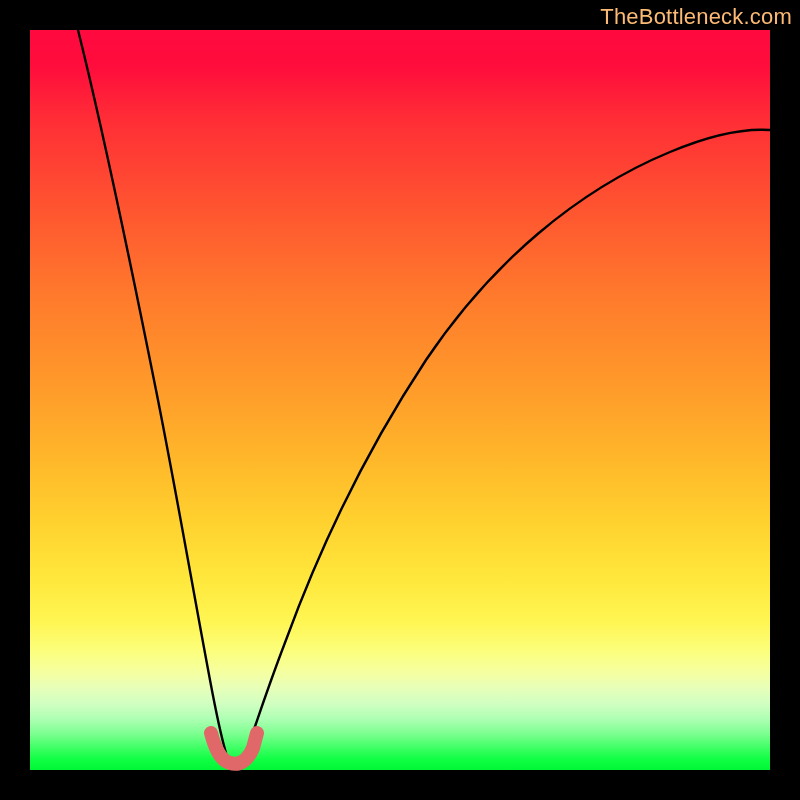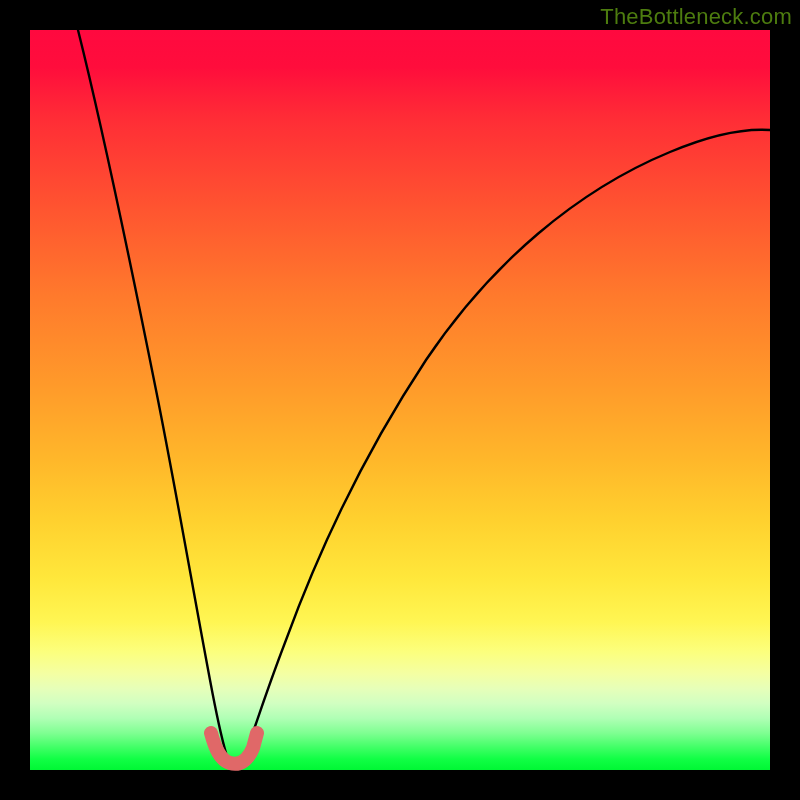--- a/index.html
+++ b/index.html
@@ -53,21 +53,21 @@
     left: 0;
     top: 0;
     width: 740px;
     height: 740px;
     overflow: visible;
   }
   .watermark {
     position: absolute;
     top: 4px;
     right: 8px;
-    color: #4d7c0f;
+    color: #fdba74;
     font-size: 22px;
     font-weight: 500;
     letter-spacing: 0.2px;
     user-select: none;
   }
 </style>
 </head>
 <body>
 
 <div class="frame">

